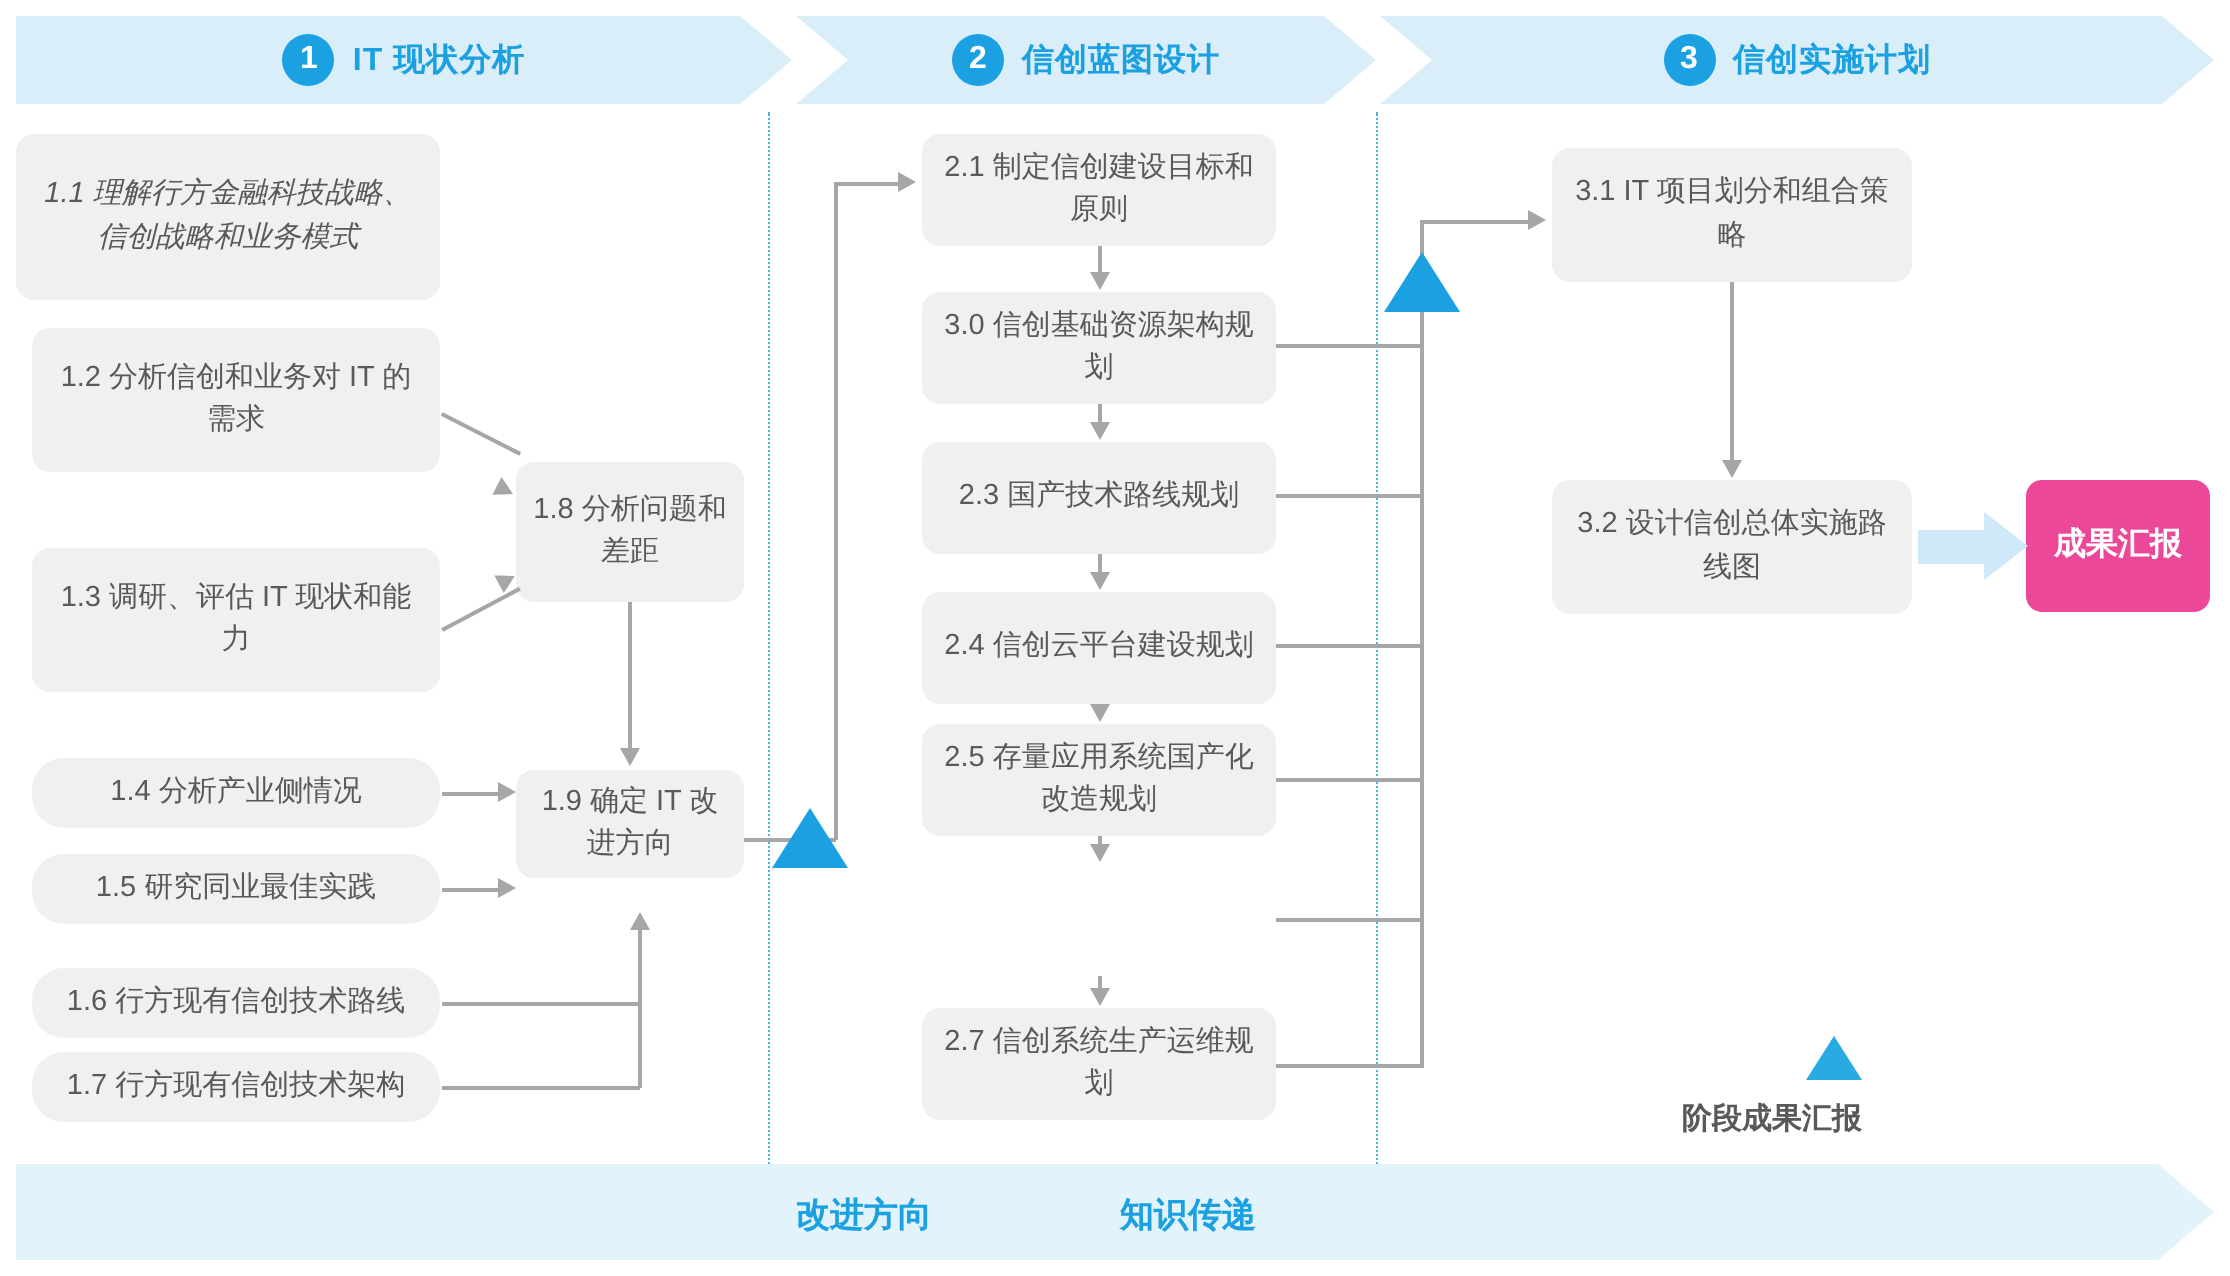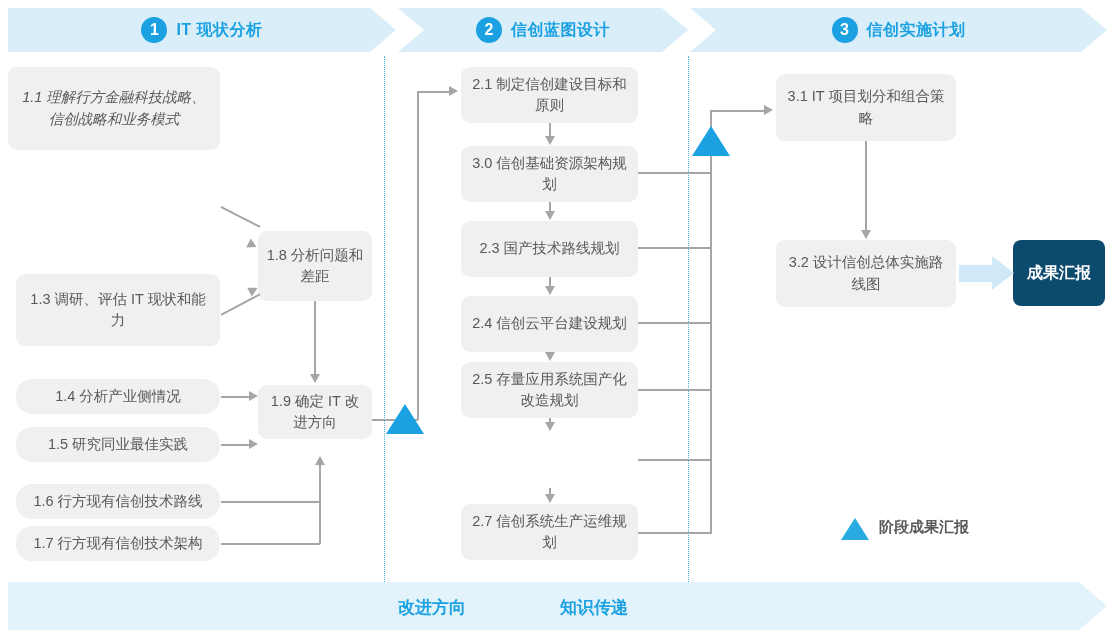--- a/index.html
+++ b/index.html
@@ -53,21 +53,21 @@
     display:flex;
     align-items:center;
     justify-content:center;
     text-align:center;
     box-sizing:border-box;
     padding:4px 8px;
   }
   .pbox.pill{border-radius:16px;}
   .result-box{
     position:absolute;
-    background:#0c4a6e;
+    background:#ec4899;
     border-radius:8px;
     color:#ffffff;
     font-size:16px;
     font-weight:bold;
     line-height:1.3;
     display:flex;align-items:center;justify-content:center;text-align:center;
     box-sizing:border-box;
   }
   
   .ln{position:absolute;background:#a6a6a6;}
@@ -89,21 +89,21 @@
     border-left:14px solid transparent;
     border-right:14px solid transparent;
     border-bottom:22px solid #29abe2;
   }
   
   .sep{
     position:absolute;width:0;
     border-left:1.6px dotted #49b6e5;
   }
   
-  .legend{position:absolute;display:flex;align-items:flex-start;gap:10px;}
+  .legend{position:absolute;display:flex;align-items:flex-end;gap:10px;flex-direction:column;}
   .legend-text{font-size:15px;font-weight:bold;color:#595959;white-space:nowrap;}
   
   .bottom-band{
     position:absolute;left:8px;top:582px;width:1099px;height:48px;
     background:#e3f3fb;
     clip-path:polygon(0 0, calc(100% - 28px) 0, 100% 50%, calc(100% - 28px) 100%, 0 100%);
   }
   .bottom-label{
     position:absolute;top:596px;
     color:#1ba1e2;font-size:17px;font-weight:bold;white-space:nowrap;
@@ -141,20 +141,21 @@
     <div class="phase-inner">
       <span class="phase-num">3</span>
       <span class="phase-title">信创实施计划</span>
     </div>
   </div>
 
   <div class="sep" style="left:384px;top:56px;height:528px;"></div>
   <div class="sep" style="left:688px;top:56px;height:528px;"></div>
 
   <div class="pbox" style="left:8px;top:67px;width:212px;height:83px;font-style:italic;">1.1 理解行方金融科技战略、信创战略和业务模式</div>
+  <div class="pbox" style="left:16px;top:164px;width:204px;height:72px;">1.2 分析信创和业务对 IT 的需求</div>
   <div class="pbox" style="left:16px;top:274px;width:204px;height:72px;">1.3 调研、评估 IT 现状和能力</div>
   <div class="pbox pill" style="left:16px;top:379px;width:204px;height:35px;">1.4 分析产业侧情况</div>
   <div class="pbox pill" style="left:16px;top:427px;width:204px;height:35px;">1.5 研究同业最佳实践</div>
   <div class="pbox pill" style="left:16px;top:484px;width:204px;height:35px;">1.6 行方现有信创技术路线</div>
   <div class="pbox pill" style="left:16px;top:526px;width:204px;height:35px;">1.7 行方现有信创技术架构</div>
   <div class="pbox" style="left:258px;top:231px;width:114px;height:70px;">1.8 分析问题和差距</div>
   <div class="pbox" style="left:258px;top:385px;width:114px;height:54px;">1.9 确定 IT 改进方向</div>
 
   <div class="pbox" style="left:461px;top:67px;width:177px;height:56px;">2.1 制定信创建设目标和原则</div>
   <div class="pbox" style="left:461px;top:146px;width:177px;height:56px;">3.0 信创基础资源架构规划</div>

